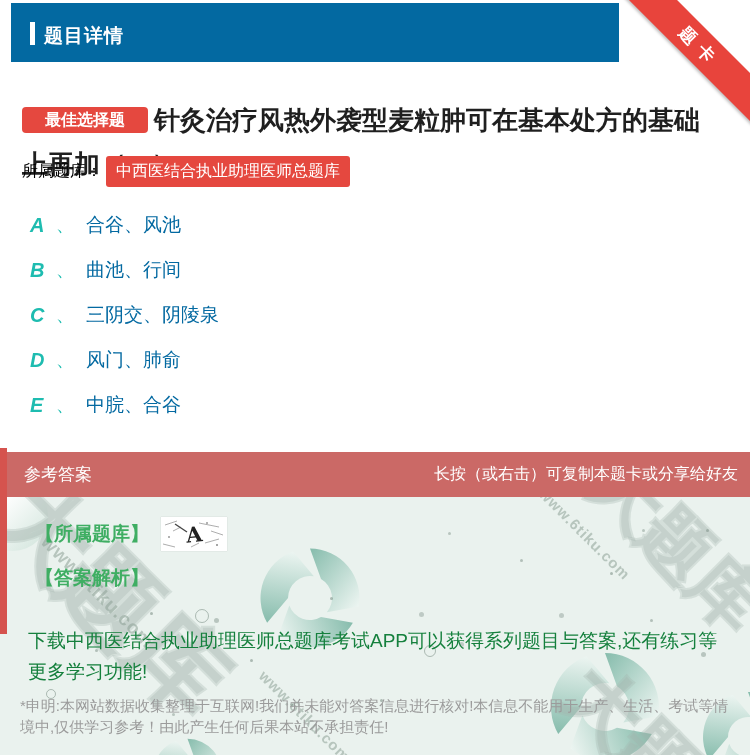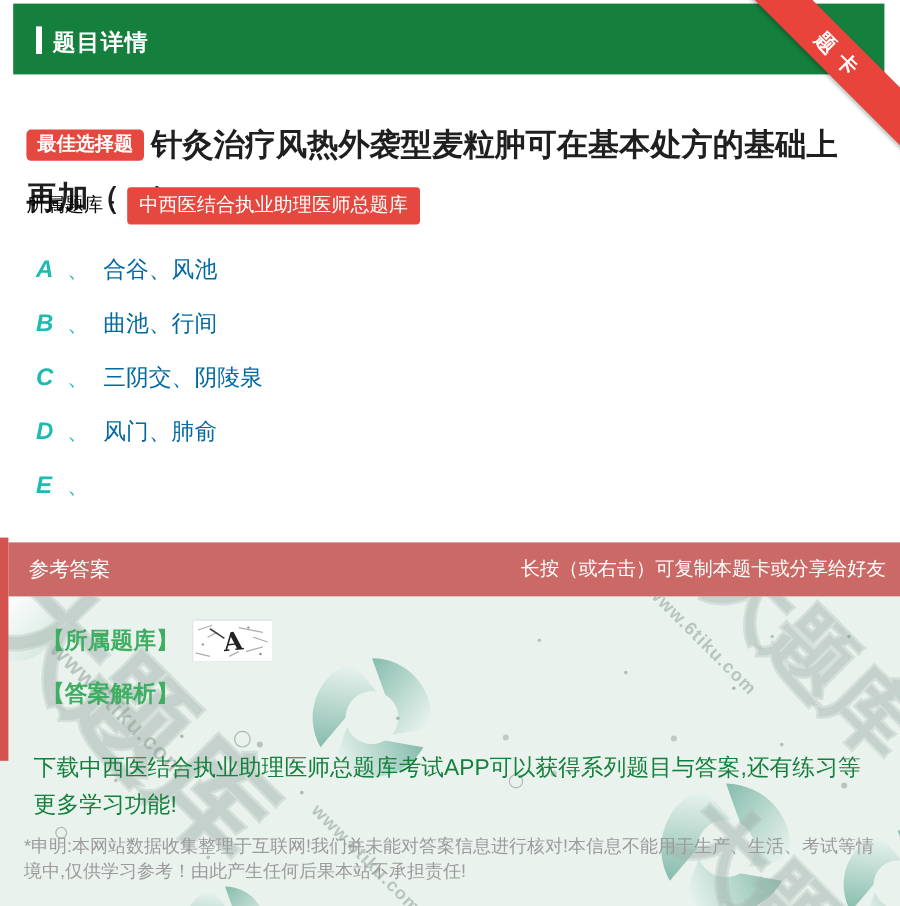--- a/index.html
+++ b/index.html
@@ -1,35 +1,35 @@
 <!DOCTYPE html>
 <html><head>
 <meta charset="utf-8">
 <style>
   html,body{margin:0;padding:0;}
   body{
     width:750px;height:755px;position:relative;overflow:hidden;background:#ffffff;
     font-family:"Liberation Sans","DejaVu Sans",sans-serif;
   }
   
-  .header{position:absolute;left:11px;top:3px;width:726px;height:59px;background:#15803d;}
+  .header{position:absolute;left:11px;top:3px;width:608px;height:59px;background:#0369a1;}
   .header-accent{position:absolute;left:19px;top:19px;width:5px;height:23px;background:#ffffff;}
   .header-title{position:absolute;left:33px;top:20px;color:#ffffff;font-size:19px;font-weight:bold;letter-spacing:1px;}
   .ribbon-wrap{position:absolute;top:0;right:0;width:135px;height:135px;overflow:hidden;z-index:6;pointer-events:none;}
   .ribbon-band{
     position:absolute;top:30px;right:-55px;width:210px;height:34px;background:#E8443C;
     transform:rotate(45deg);display:flex;align-items:center;justify-content:center;
     color:#fff;font-size:17px;font-weight:bold;letter-spacing:8px;
     box-shadow:0 2px 3px rgba(0,0,0,.25);
   }
   
   .question{position:absolute;left:22px;top:72px;width:692px;font-size:26px;line-height:44px;font-weight:bold;color:#1f1f1f;}
   .type-badge{
     display:inline-block;background:#E5483F;color:#fff;font-size:16px;font-weight:bold;
-    padding:4px 9px;border-radius:4px;line-height:18px;position:relative;top:-4px;margin-right:6px;
+    padding:4px 23px;border-radius:4px;line-height:18px;position:relative;top:-4px;margin-right:6px;
   }
   .bank-row{position:absolute;left:22px;top:156px;display:flex;align-items:center;}
   .bank-label{color:#000000;font-size:16px;}
   .bank-badge{background:#E5483F;color:#fff;font-size:16px;padding:5px 10px;border-radius:3px;margin-left:4px;cursor:pointer;}
   
   .options{position:absolute;left:30px;top:212px;width:680px;}
   .option-row{height:26px;margin-bottom:19px;display:flex;align-items:center;}
   .option-letter{color:#1EBCB0;font-size:20px;font-weight:bold;font-style:italic;width:26px;}
   .option-sep{color:#1EBCB0;font-size:18px;margin-right:12px;}
   .option-text{color:#0369a1;font-size:19px;}
@@ -109,20 +109,21 @@
     <span class="option-text">三阴交、阴陵泉</span>
   </div>
   <div class="option-row">
     <span class="option-letter">D</span>
     <span class="option-sep">、</span>
     <span class="option-text">风门、肺俞</span>
   </div>
   <div class="option-row">
     <span class="option-letter">E</span>
     <span class="option-sep">、</span>
+    <span class="option-text">中脘、合谷</span>
   </div>
 </div>
 
 <div class="answer-bar">
   <span class="answer-bar-title">参考答案</span>
   <span class="answer-bar-hint">长按（或右击）可复制本题卡或分享给好友</span>
 </div>
 <div class="left-strip"></div>
 
 <div class="answer-section">

